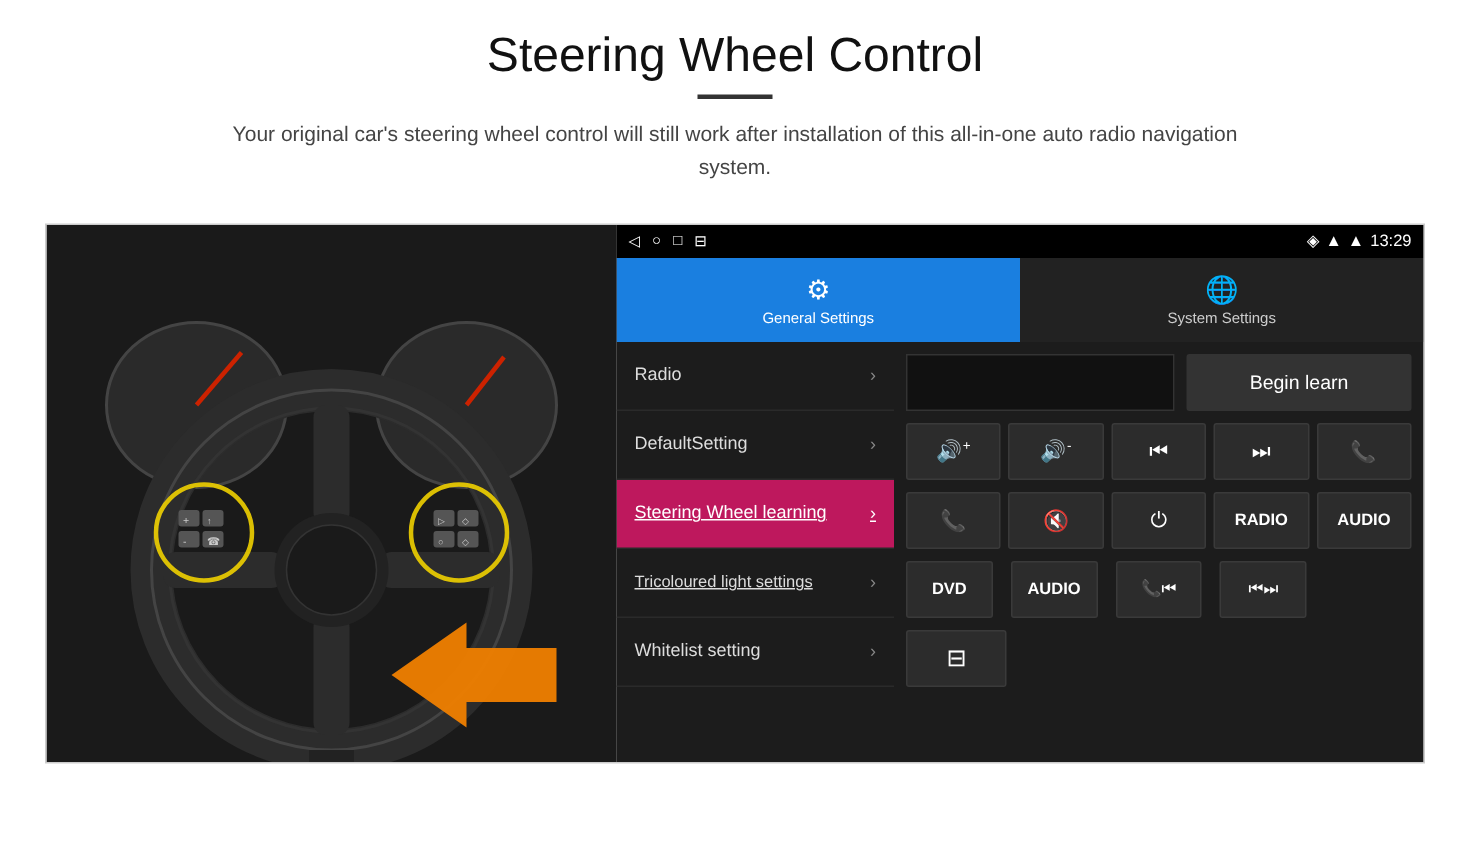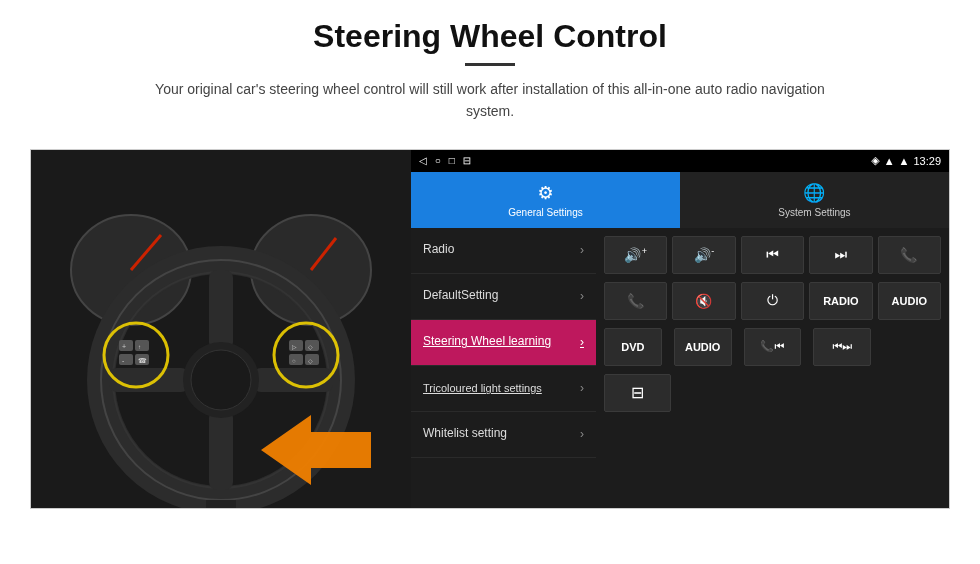--- a/index.html
+++ b/index.html
@@ -15,21 +15,21 @@
       width: 980px;
       height: 564px;
       display: flex;
       flex-direction: column;
       align-items: center;
       padding: 18px 40px 0;
     }
 
     .title {
       font-size: 32px;
-      font-weight: 700;
+      font-weight: 400;
       color: #111;
       margin-bottom: 8px;
     }
 
     .title-divider {
       width: 50px;
       height: 3px;
       background: #333;
       margin: 0 auto 12px;
     }
@@ -389,20 +389,24 @@
             <span class="chevron">›</span>
           </div>
           <div class="menu-item">
             <span class="menu-item-label">Whitelist setting</span>
             <span class="chevron">›</span>
           </div>
         </div>
 
         <div class="control-panel">
 
+          <div class="begin-learn-row">
+            <div class="empty-box"></div>
+            <button class="begin-learn-btn">Begin learn</button>
+          </div>
 
           <div class="control-grid">
             <div class="ctrl-btn">
               <span>🔊<sup style="font-size:9px">+</sup></span>
             </div>
             <div class="ctrl-btn">
               <span>🔊<sup style="font-size:9px">-</sup></span>
             </div>
             <div class="ctrl-btn">
               <span>⏮</span>

